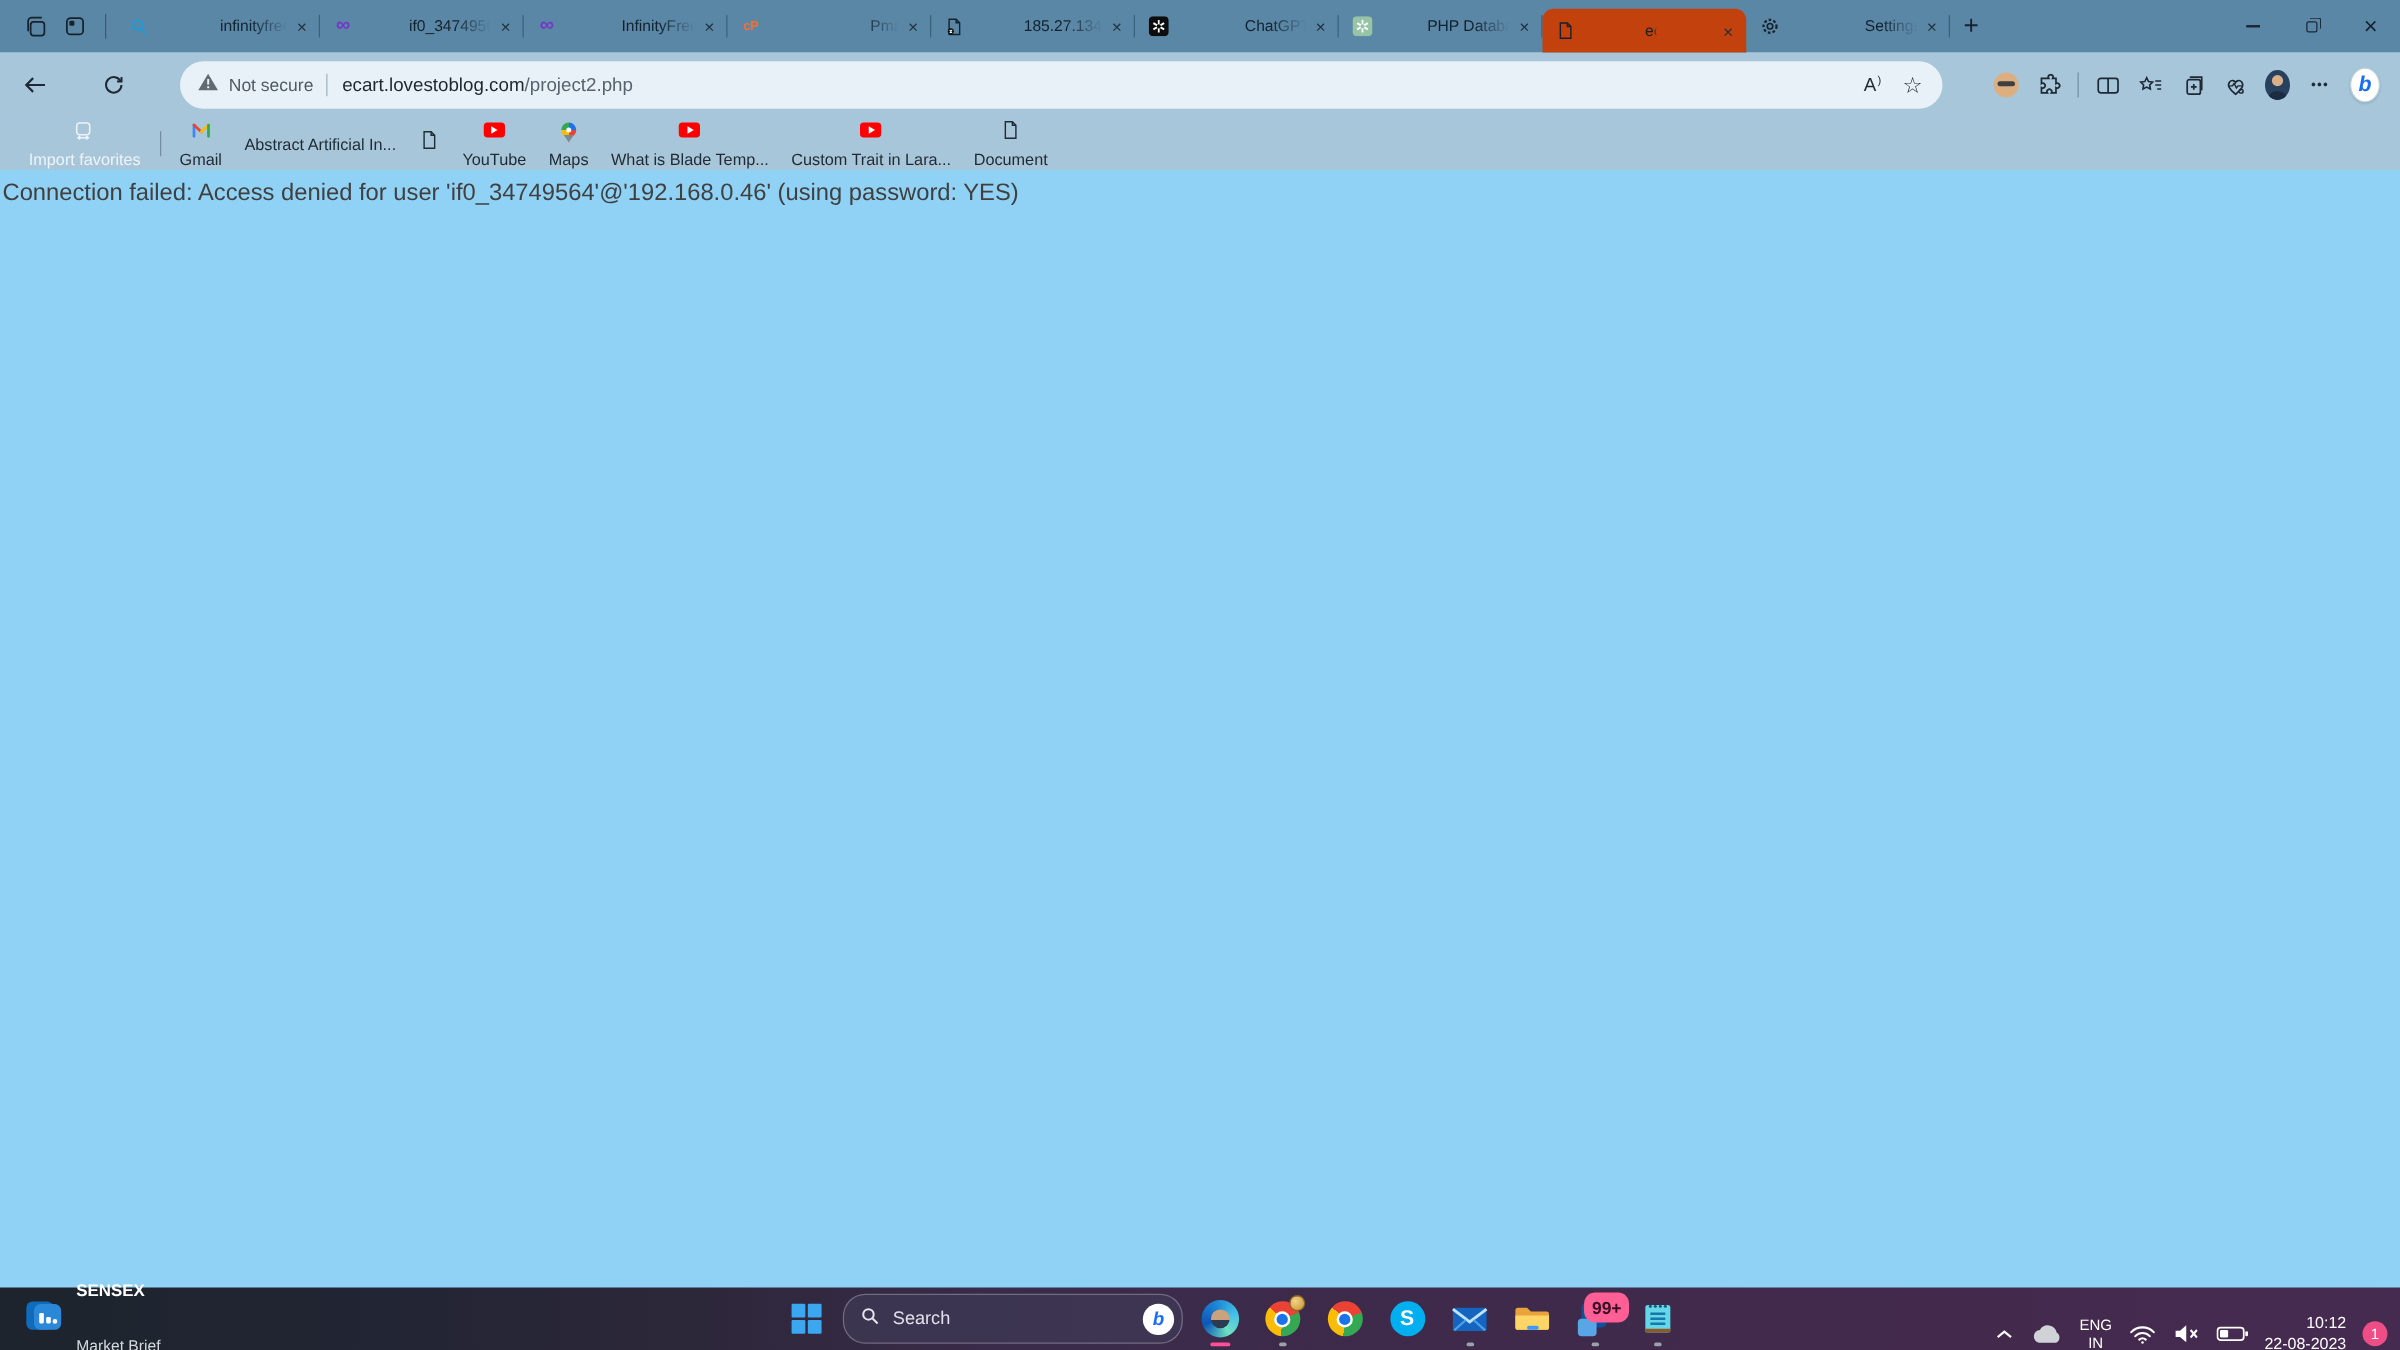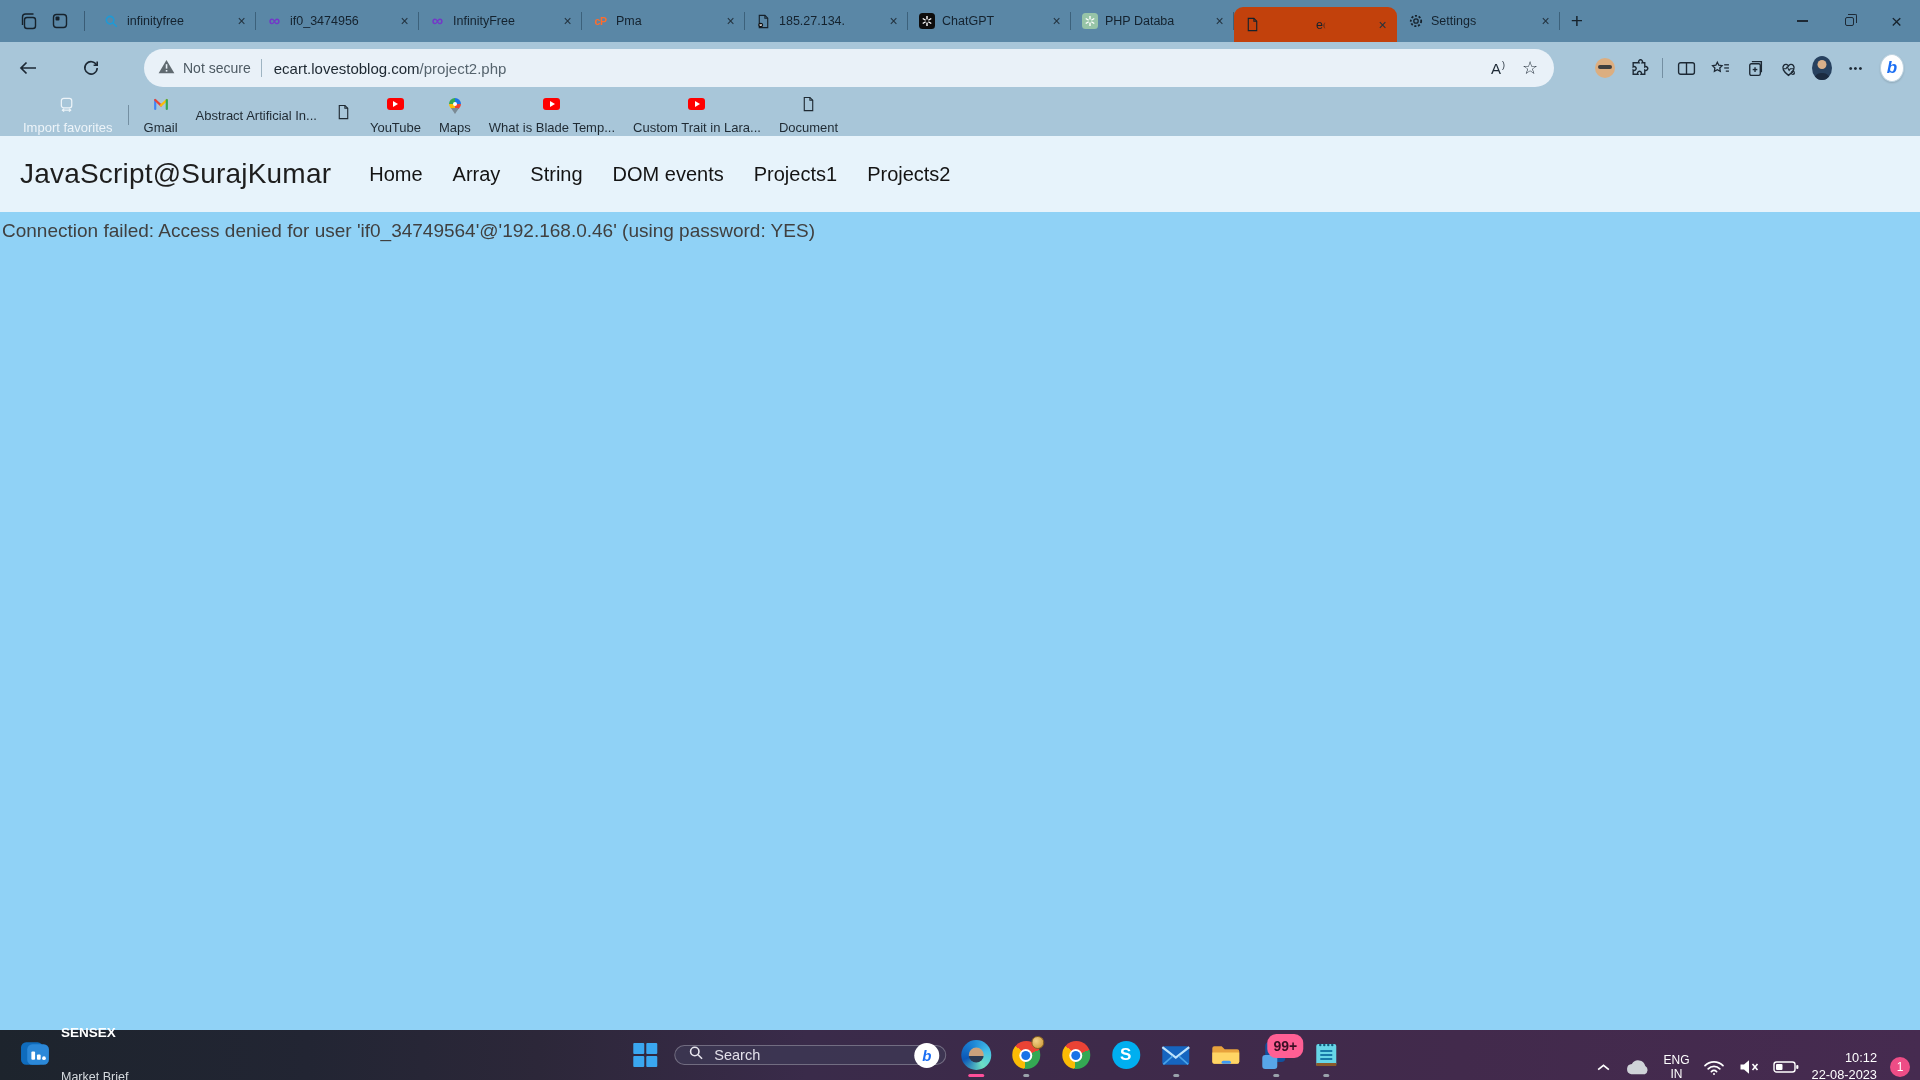--- a/index.html
+++ b/index.html
@@ -3,21 +3,21 @@
 <meta charset="utf-8">
 <style>
   html,body{margin:0;padding:0;background:#000;}
   *{box-sizing:border-box;font-family:"Liberation Sans","DejaVu Sans",sans-serif;}
   .screen{width:1920px;height:1080px;position:relative;overflow:hidden;background:#90d2f6;}
 
   
   .tabstrip{height:42px;background:#5a87a6;display:flex;align-items:center;padding-left:12px;}
   .ts-btn{width:32px;height:30px;display:flex;align-items:center;justify-content:center;background:none;border:none;cursor:pointer;color:#16222c;}
   .ts-divider{width:1px;height:20px;background:rgba(20,40,60,.45);margin:0 8px;}
-  .tab{width:163px;height:42px;display:flex;align-items:center;padding:0 6px 0 10px;position:relative;cursor:pointer;}
+  .tab{width:163px;height:42px;display:flex;align-items:center;padding:0 6px 0 10px;position:relative;cursor:pointer;text-align:right;}
   .tab:not(.active):not(:last-of-type)::after{content:"";position:absolute;right:0;top:12px;height:18px;width:1px;background:rgba(15,40,60,.40);}
   .tab.active{height:35px;align-self:flex-end;background:#c2410c;border-radius:9px 9px 0 0;gap:48px;}
   .tab .favicon{width:17px;height:17px;flex:0 0 17px;display:flex;align-items:center;justify-content:center;margin-right:7px;}
   .tab-label{flex:1;font-size:12.5px;color:#14222e;white-space:nowrap;overflow:hidden;
     -webkit-mask-image:linear-gradient(90deg,#000 70%,transparent 97%);mask-image:linear-gradient(90deg,#000 70%,transparent 97%);}
   .tab-close{width:17px;height:17px;border-radius:4px;display:flex;align-items:center;justify-content:center;color:#23323e;font-size:14px;line-height:1;}
   .tab-close::before{content:"×";}
   .g-inf::before{content:"∞";color:#7436c9;font-weight:700;font-size:16px;line-height:1;}
   .g-cp::before{content:"cP";color:#ff6c2c;font-weight:700;font-size:10.5px;letter-spacing:-.5px;}
   .newtab{width:34px;height:30px;border:none;background:none;color:#16222c;font-size:21px;display:flex;align-items:center;justify-content:center;cursor:pointer;}
@@ -79,21 +79,21 @@
   .taskbar{position:absolute;bottom:0;left:0;width:1920px;height:50px;
     background:linear-gradient(90deg,#1d242d 0%,#222533 16%,#2c2739 28%,#3a2b4a 42%,#3e2a4a 58%,#422a4c 76%,#462b50 100%);
     display:flex;align-items:center;}
   .tb-widget{position:absolute;left:12px;top:0;height:50px;display:flex;align-items:center;gap:10px;padding:0 8px;cursor:pointer;}
   .w-title{font-size:13.5px;font-weight:700;color:#fff;line-height:1.2;}
   .w-sub{font-size:12.5px;color:#d5dade;line-height:1.2;margin-top:29px;}
   .tb-center{position:absolute;left:50%;transform:translateX(-46.5%);top:0;height:50px;display:flex;align-items:center;gap:9px;}
   .tb-item{position:relative;width:41px;height:50px;display:flex;align-items:center;justify-content:center;cursor:pointer;}
   .run-dash{position:absolute;bottom:3px;left:50%;transform:translateX(-50%);width:6px;height:3px;border-radius:2px;background:#9aa2ab;}
   .run-dash.active{width:16px;background:#ff4f9a;}
-  .search-pill{width:272px;height:20px;border-radius:18px;background:rgba(62,56,84,.78);border:1px solid rgba(255,255,255,.28);display:flex;align-items:center;gap:10px;padding:0 6px 0 13px;cursor:pointer;}
+  .search-pill{width:272px;height:40px;border-radius:18px;background:rgba(62,56,84,.78);border:1px solid rgba(255,255,255,.28);display:flex;align-items:center;gap:10px;padding:0 6px 0 13px;cursor:pointer;}
   .search-text{flex:1;font-size:14.5px;color:#e3e0ea;}
   .pill-bing{width:25px;height:25px;border-radius:50%;background:#fff;display:flex;align-items:center;justify-content:center;}
   .pill-bing::before{content:"b";font-weight:700;font-style:italic;font-size:15px;color:#1b6ef3;}
   .edge-ball{width:30px;height:30px;border-radius:50%;background:conic-gradient(from 150deg,#6ee0c2,#0b57b8 28%,#1e88d6 55%,#45c0e8 78%,#6ee0c2 100%);position:relative;}
   .edge-ball::before{content:"";position:absolute;left:50%;top:50%;transform:translate(-50%,-50%);width:15px;height:15px;border-radius:50%;background:linear-gradient(180deg,#caa27c 0 55%,#2c3a52 55% 100%);}
   .chrome{width:28px;height:28px;border-radius:50%;background:conic-gradient(from -50deg,#ea4335 0 33%,#34a853 0 66%,#fbbc05 0 100%);position:relative;}
   .chrome::before{content:"";position:absolute;inset:7.5px;background:#fff;border-radius:50%;}
   .chrome::after{content:"";position:absolute;inset:9.5px;background:#1a73e8;border-radius:50%;}
   .chrome-badge{position:absolute;top:6px;right:2px;width:13px;height:13px;border-radius:50%;background:radial-gradient(circle at 35% 35%,#f3d28a,#c8922f);border:1px solid #8a6420;}
   .skype{width:28px;height:28px;border-radius:50%;background:#00aff0;display:flex;align-items:center;justify-content:center;}
@@ -375,29 +375,20 @@
           <svg width="15" height="16" viewBox="0 0 16 16" fill="none" stroke="#1f2a33" stroke-width="1.2">
             <path d="M3.5 1 h6 l3 3 v11 h-9 z"></path>
             <path d="M9.5 1 v3 h3"></path>
           </svg>
         </span>
       <span>Document</span>
     </div>
   </div>
 
   <div class="webpage">
-    <div class="site-nav">
-      <span class="brand">JavaScript@SurajKumar</span>
-      <a class="site-link">Home</a>
-      <a class="site-link">Array</a>
-      <a class="site-link">String</a>
-      <a class="site-link">DOM events</a>
-      <a class="site-link">Projects1</a>
-      <a class="site-link">Projects2</a>
-    </div>
     <div class="site-body">
       <div class="error-msg">Connection failed: Access denied for user 'if0_34749564'@'192.168.0.46' (using password: YES)</div>
     </div>
   </div>
 
   <div class="taskbar">
 
     <div class="tb-widget">
       <span><svg width="31" height="31" viewBox="0 0 30 30">
             <rect x="1" y="4" width="21" height="22" rx="5" fill="#0f6cbd"></rect>

